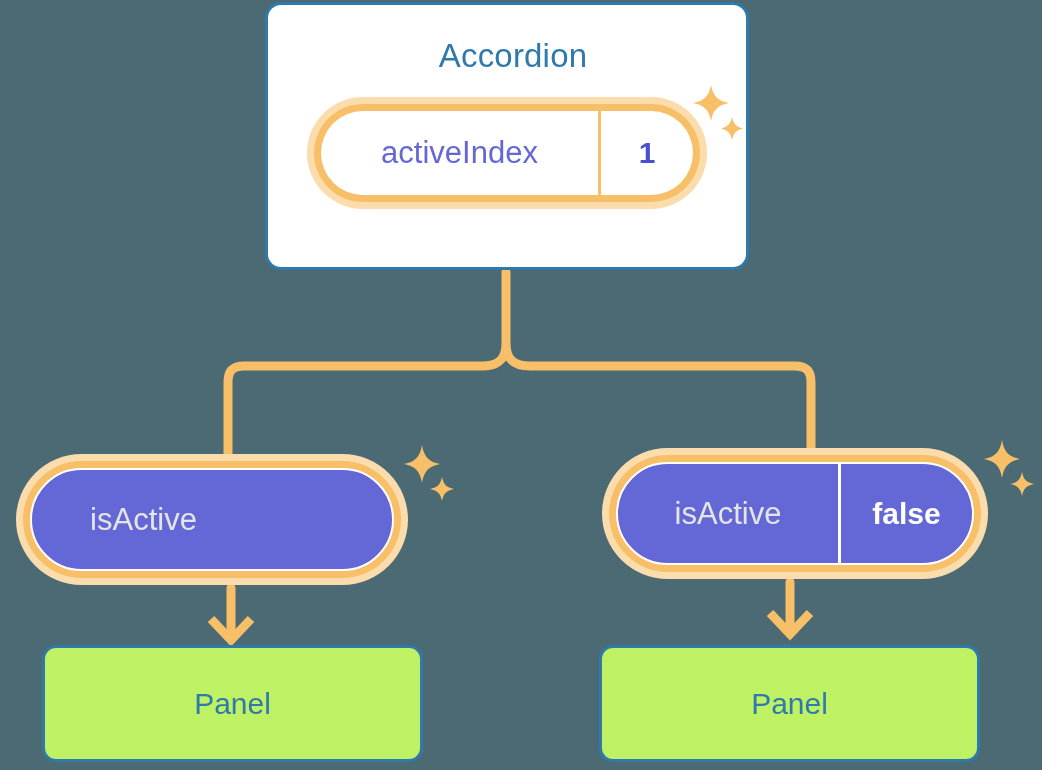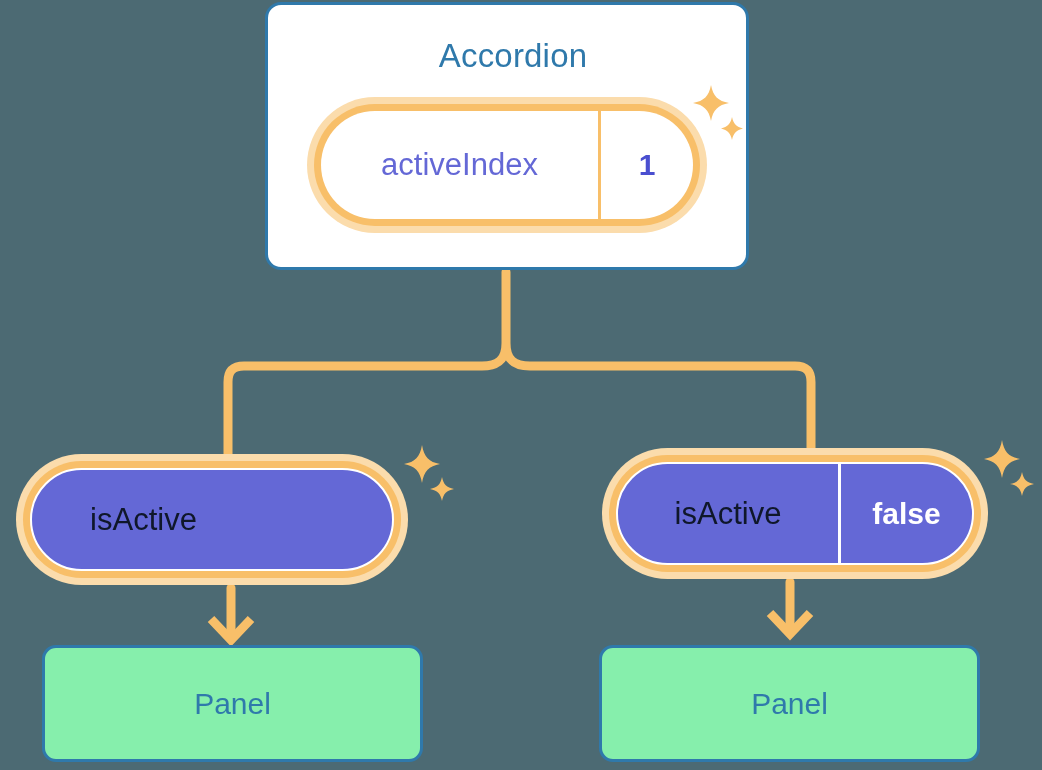--- a/index.html
+++ b/index.html
@@ -97,21 +97,21 @@
   .pill-val {
     flex: 1 1 auto;
     font-weight: bold;
   }
 
   
   #activeindex-pill {
     left: 307px;
     top: 97px;
     width: 400px;
-    height: 136px;
+    height: 112px;
   }
   #activeindex-pill .pill-body {
     background: #ffffff;
   }
   #activeindex-pill .pill-key {
     width: 277px;
     color: #6468d6;
     font-size: 31px;
   }
   #activeindex-pill .pill-val {
@@ -119,21 +119,21 @@
     font-size: 30px;
     border-left: 3px solid #f8bf69;
   }
 
   
   .pill-purple .pill-body {
     background: #6468d6;
     border: 2px solid #ffffff;
   }
   .pill-purple .pill-key {
-    color: #0f172a;
+    color: #e5e5e5;
     font-size: 31px;
   }
   .pill-purple .pill-val {
     color: #ffffff;
     font-size: 30px;
     border-left: 3px solid #ffffff;
   }
 
   #isactive-false-pill {
     left: 16px;
@@ -147,21 +147,21 @@
     left: 602px;
     top: 448px;
     width: 386px;
     height: 131px;
   }
   #isactive-true-pill .pill-key { width: 220px; }
 
   
   .panel-box {
     position: absolute;
-    background: #86efac;
+    background: #bef264;
     border: 3px solid #2f79ab;
     border-radius: 14px;
     box-sizing: border-box;
     display: flex;
     align-items: center;
     justify-content: center;
     color: #2f79ab;
     font-size: 30px;
   }
   #panel-left {

